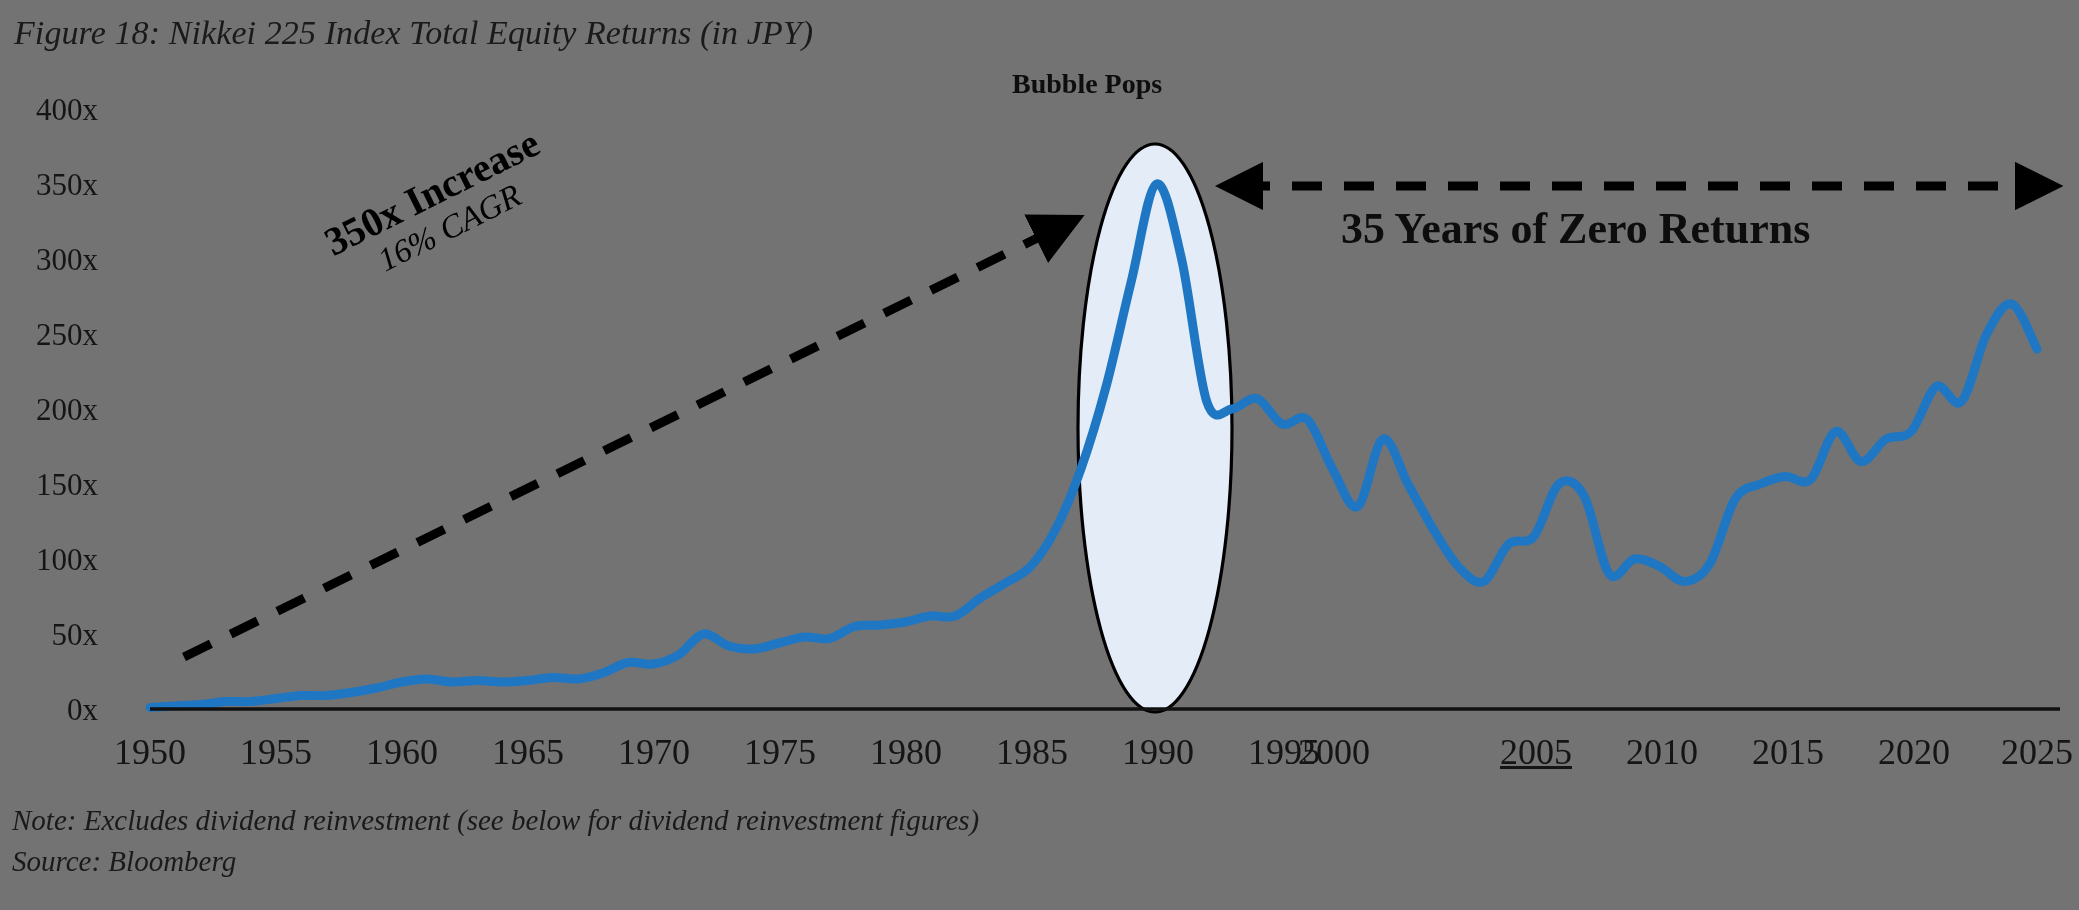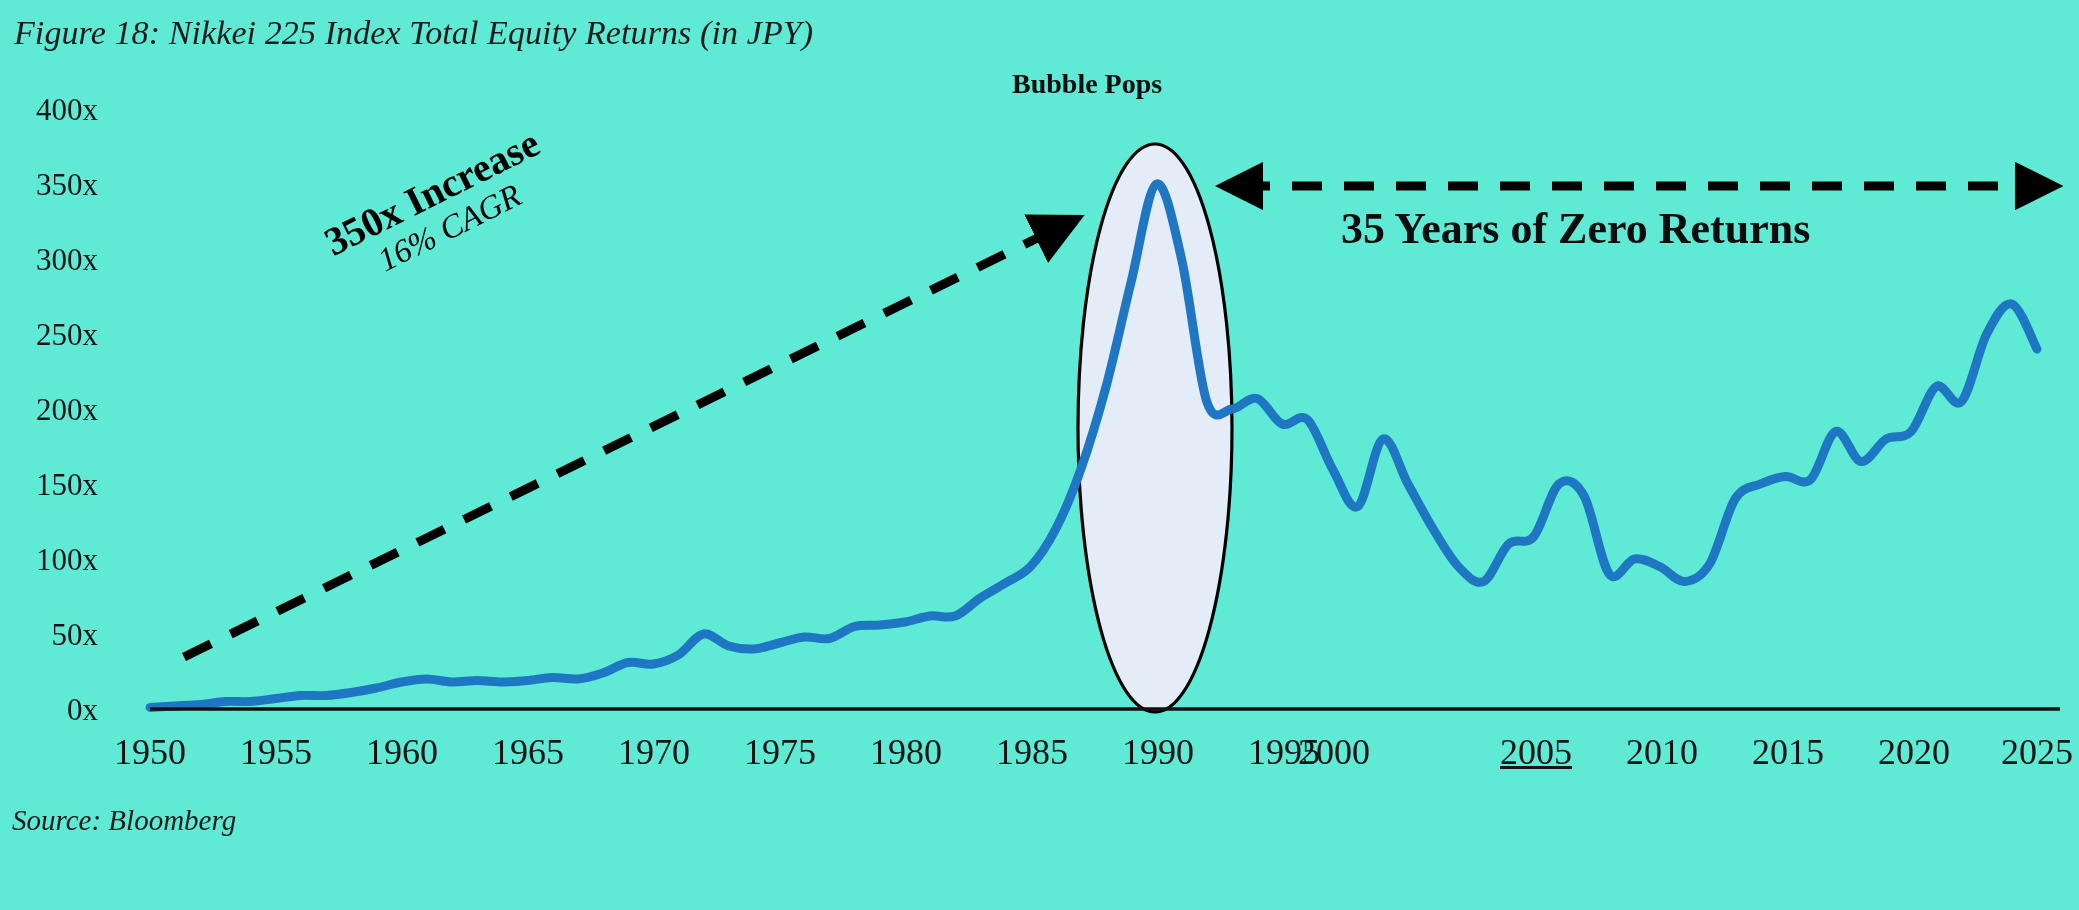--- a/index.html
+++ b/index.html
@@ -13,21 +13,21 @@
     height: 910px;
     position: relative;
     overflow: hidden;
     font-family: "Liberation Serif", "DejaVu Serif", serif;
     -webkit-font-smoothing: antialiased;
   }
 
   #figure-root {
     position: absolute;
     inset: 0;
-    background: #5eead4;
+    background: #737373;
   }
 
   
   #figure-title {
     position: absolute;
     left: 14px;
     top: 14px;
     font-size: 34px;
     font-style: italic;
     color: #1a1a1a;
@@ -178,16 +178,17 @@
   <div class="annot" id="annot-bubble-pops">Bubble Pops</div>
 
   <div class="annot" id="annot-zero-returns">35 Years of Zero Returns</div>
 
   <div id="annot-increase-group">
     <div id="annot-350x-increase">350x Increase</div>
     <div id="annot-16-cagr">16% CAGR</div>
   </div>
 
   <div id="footnotes">
+    <div class="footnote-line">Note: Excludes dividend reinvestment (see below for dividend reinvestment figures)</div>
     <div class="footnote-line">Source: Bloomberg</div>
   </div>
 
 </div>
 
 </body></html>

